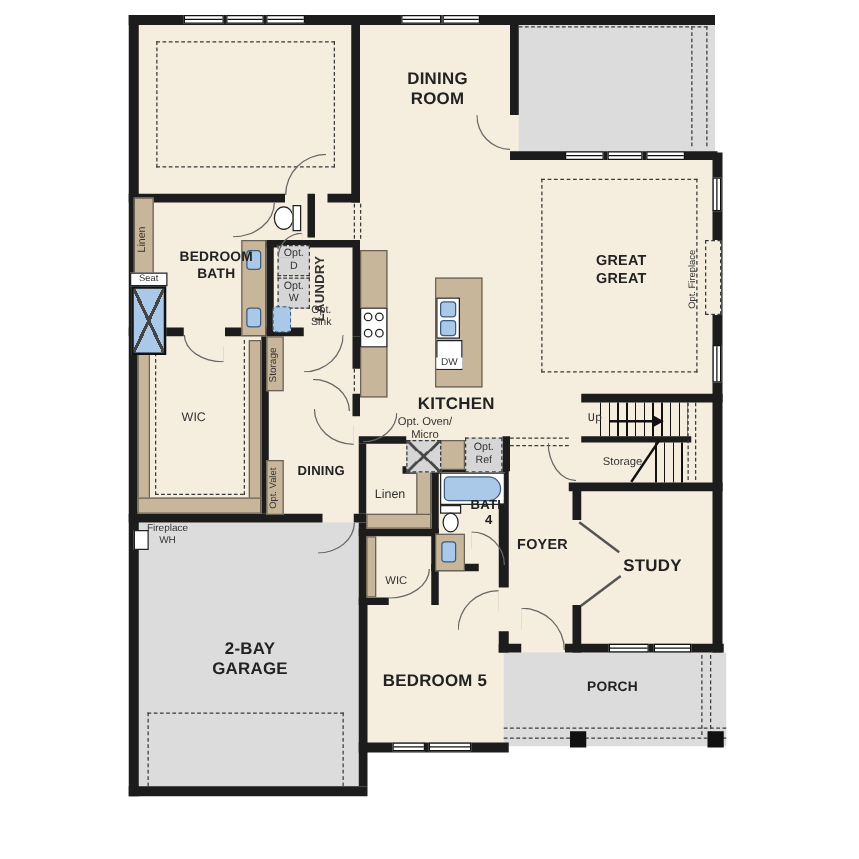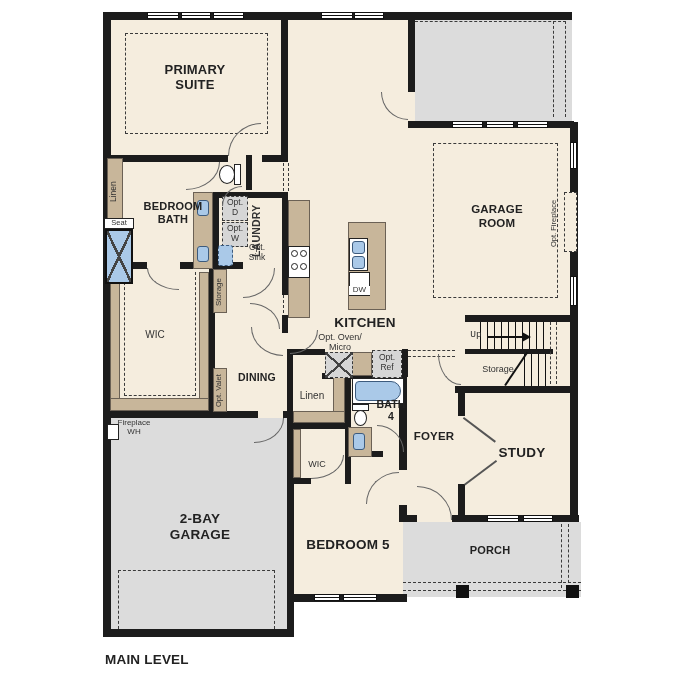--- a/index.html
+++ b/index.html
@@ -190,22 +190,22 @@
   <div class="abs winv" style="left:570px;top:142px;height:27px;"></div>
   <div class="abs winv" style="left:570px;top:276px;height:30px;"></div>
   <div class="abs winh" style="left:487px;top:515px;width:32px;"></div>
   <div class="abs winh" style="left:523px;top:515px;width:30px;"></div>
   <div class="abs winh" style="left:314px;top:594px;width:26px;"></div>
   <div class="abs winh" style="left:343px;top:594px;width:34px;"></div>
 
   <div class="abs" style="left:456px;top:585px;width:13px;height:13px;background:#111;"></div>
   <div class="abs" style="left:566px;top:585px;width:13px;height:13px;background:#111;"></div>
 
-  <div class="abs rl" style="left:145px;top:62px;width:100px;font-size:13px;">PRIMARY SUITE</div>
-  <div class="abs rl" style="left:462px;top:203px;width:70px;font-size:11.5px;">GARAGE ROOM</div>
+  <div class="abs rl" style="left:310px;top:55px;width:80px;font-size:13.5px;">DINING ROOM</div>
+  <div class="abs rl" style="left:462px;top:203px;width:70px;font-size:11.5px;">GREAT GREAT</div>
   <div class="abs rl" style="left:138px;top:200px;width:70px;font-size:11px;">BEDROOM BATH</div>
   <div class="abs rl vl" style="left:250px;top:198px;width:14px;height:65px;font-size:10.5px;">LAUNDRY</div>
   <div class="abs sl" style="left:135px;top:329px;width:40px;font-size:10px;">WIC</div>
   <div class="abs rl" style="left:325px;top:315px;width:80px;font-size:13.5px;">KITCHEN</div>
   <div class="abs rl" style="left:225px;top:371px;width:64px;font-size:10.5px;">DINING</div>
   <div class="abs sl" style="left:290px;top:390px;width:44px;font-size:10px;">Linen</div>
   <div class="abs rl" style="left:375px;top:398px;width:32px;font-size:10.5px;">BATH 4</div>
   <div class="abs sl" style="left:300px;top:459px;width:34px;font-size:9px;">WIC</div>
   <div class="abs rl" style="left:410px;top:430px;width:48px;font-size:11.5px;">FOYER</div>
   <div class="abs rl" style="left:492px;top:445px;width:60px;font-size:13.5px;">STUDY</div>
@@ -215,15 +215,14 @@
 
   <div class="abs vl" style="left:108px;top:168px;width:14px;height:48px;font-size:8.5px;">Linen</div>
   <div class="abs vl" style="left:214px;top:272px;width:13px;height:40px;font-size:8px;">Storage</div>
   <div class="abs vl" style="left:214px;top:369px;width:13px;height:43px;font-size:7.5px;">Opt. Valet</div>
   <div class="abs sl" style="left:312px;top:332px;width:56px;font-size:9px;">Opt. Oven/ Micro</div>
   <div class="abs sl" style="left:466px;top:330px;width:20px;font-size:9.5px;font-family:Liberation Mono, monospace;">Up</div>
   <div class="abs sl" style="left:476px;top:364px;width:44px;font-size:9px;">Storage</div>
   <div class="abs vl" style="left:549px;top:192px;width:14px;height:62px;font-size:7.5px;">Opt. Fireplace</div>
   <div class="abs sl" style="left:114px;top:419px;width:40px;font-size:8px;">Fireplace WH</div>
 
-  <div class="abs rl" style="left:105px;top:652px;width:130px;font-size:13.5px;text-align:left;">MAIN LEVEL</div>
 
 </div>
 
 </body></html>

